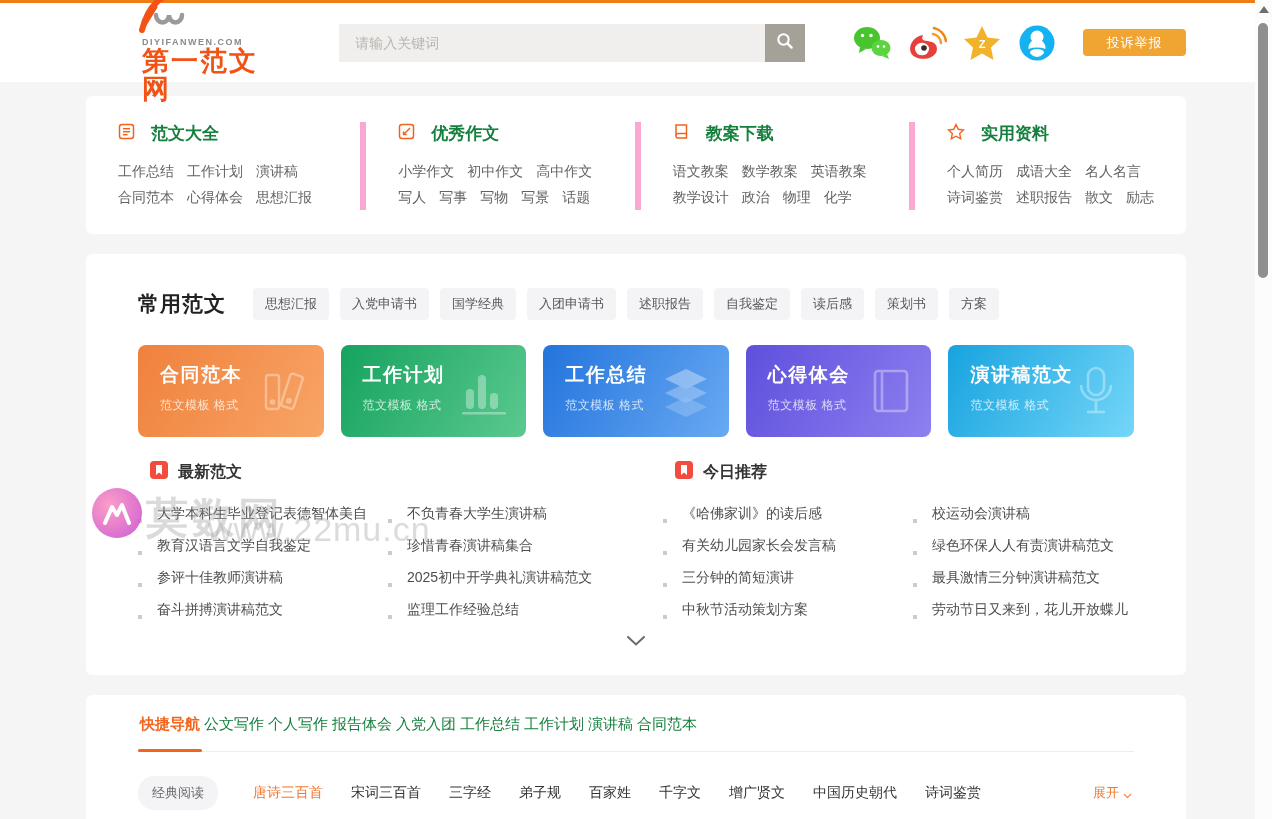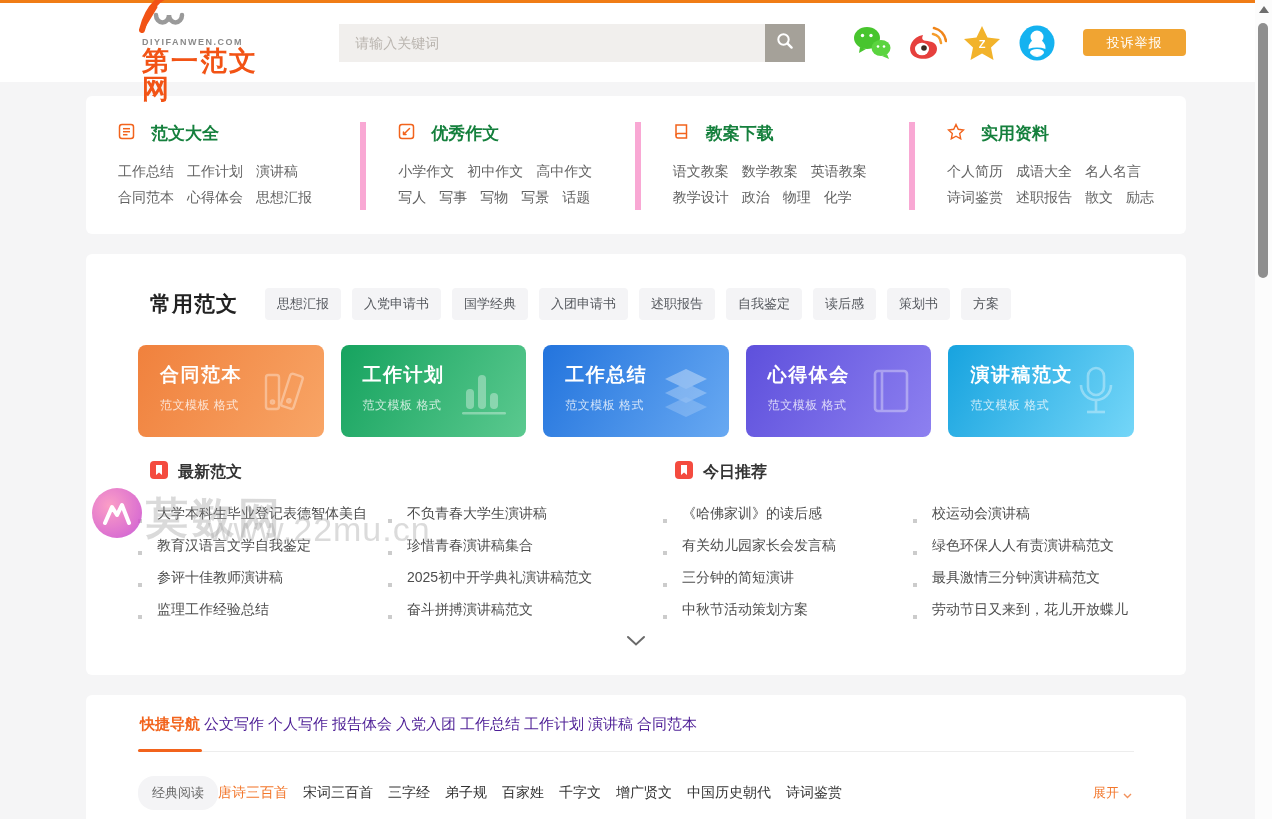--- a/index.html
+++ b/index.html
@@ -33,21 +33,21 @@
   .qn-col { padding:0 32px; }
   .qn-col + .qn-col { border-left:6px solid #f9a8d4; }
   .qn-head { display:flex; align-items:center; gap:16px; color:#15803d; font-size:17px; font-weight:bold; }
   .qn-links { margin-top:13px; }
   .qn-row { display:flex; gap:13px; line-height:26px; }
   .qn-link { font-size:14px; color:#636363; cursor:pointer; white-space:nowrap; }
 
   
   .panel-common { margin-top:20px; padding:34px 52px 22px; position:relative; }
   .common-head { display:flex; align-items:center; }
-  .common-title { font-size:21px; font-weight:600; color:#222; letter-spacing:1px;margin-left:12px; }
+  .common-title { font-size:21px; font-weight:600; color:#222; letter-spacing:1px; }
   .tags { display:flex; gap:11px; margin-left:27px; }
   .tag { background:#f4f4f6; color:#55585e; font-size:13px; padding:7px 12px; border-radius:4px; cursor:pointer; white-space:nowrap; }
 
   .fcards { display:flex; gap:17px; margin-top:25px; }
   .fcard { width:186px; height:92px; border-radius:8px; padding:17px 0 0 22px; color:#fff; position:relative; overflow:hidden; cursor:pointer; }
   .fcard-title { font-size:19px; font-weight:700; letter-spacing:1.5px; }
   .fcard-sub { font-size:12px; opacity:.75; margin-top:9px; letter-spacing:.5px; }
   .fcard-icon { position:absolute; right:16px; top:20px; opacity:.35; }
   .fcard-orange { background:linear-gradient(120deg,#f0813d,#f8a566); }
   .fcard-green  { background:linear-gradient(120deg,#16a35f,#5bc98f); }
@@ -71,27 +71,27 @@
   .watermark { position:absolute; left:4px; top:232px; width:340px; height:62px; pointer-events:none; }
   .wm-logo { position:absolute; left:2px; top:2px; width:50px; height:50px; border-radius:50%;
              background:radial-gradient(circle at 35% 35%, #fb8ebd, #d557c9 70%, #b14ae0); opacity:.85;
              display:flex; align-items:center; justify-content:center; }
   .wm-name { position:absolute; left:56px; top:4px; font-size:42px; font-weight:700; color:rgba(150,150,150,.35); letter-spacing:4px; }
   .wm-url { position:absolute; left:118px; top:24px; font-size:34px; color:rgba(165,165,165,.4); letter-spacing:1px; }
 
   
   .panel-bottom { margin-top:20px; padding:4px 52px 60px; min-height:200px; }
   .tabs { display:flex; border-bottom:1px solid #ededed; }
-  .tab { font-size:15px; color:#4c1d95; padding:16px 2px 17px; position:relative; cursor:pointer; white-space:nowrap; }
+  .tab { font-size:15px; color:#15803d; padding:16px 2px 17px; position:relative; cursor:pointer; white-space:nowrap; }
   .tab.active { color:#f2631c; font-weight:600; }
   .tab.active::after { content:""; position:absolute; left:0; right:0; bottom:-1px; height:3px; background:#f2631c; border-radius:2px; }
 
   .nav-row { display:flex; align-items:center; margin-top:24px; position:relative; }
   .row-badge { background:#f4f4f6; color:#666; font-size:13px; padding:8px 14px; border-radius:16px; cursor:pointer; white-space:nowrap; }
-  .row-links { display:flex; gap:15px; }
+  .row-links { display:flex; gap:28px; margin-left:35px; }
   .row-link { font-size:14px; color:#333; cursor:pointer; white-space:nowrap; }
   .row-link.hl { color:#f2772c; }
   .expand-link { position:absolute; right:2px; display:flex; align-items:flex-end; gap:4px; color:#f2772c; font-size:13px; cursor:pointer; }
 
   
   .scrollbar-track { position:absolute; right:0; top:0; width:17px; height:819px; background:#fcfcfc; }
   .scrollbar-up { position:absolute; top:6px; left:4px; width:0; height:0; border-left:5px solid transparent; border-right:5px solid transparent; border-bottom:7px solid #6e6e6e; }
   .scrollbar-thumb { position:absolute; top:23px; left:3px; width:10px; height:255px; background:#8f8f8f; border-radius:5px; cursor:pointer; }
 </style>
 </head>
@@ -384,25 +384,25 @@
           <div class="list-item">
               <span class="bullet"></span>
               <span class="item-text">参评十佳教师演讲稿</span>
             </div>
           <div class="list-item">
               <span class="bullet"></span>
               <span class="item-text">2025初中开学典礼演讲稿范文</span>
             </div>
           <div class="list-item">
               <span class="bullet"></span>
+              <span class="item-text">奋斗拼搏演讲稿范文</span>
+            </div>
+          <div class="list-item">
+              <span class="bullet"></span>
               <span class="item-text">监理工作经验总结</span>
-            </div>
-          <div class="list-item">
-              <span class="bullet"></span>
-              <span class="item-text">奋斗拼搏演讲稿范文</span>
             </div>
         </div>
       </div>
 
       <div class="list list-right">
         <div class="list-head">
           <span>
             <svg width="18" height="18" viewBox="0 0 18 18">
               <rect width="18" height="18" rx="4" fill="#f44b3f"></rect>
               <path d="M6 4 h6 v10 l-3 -2.4 -3 2.4 Z" fill="#fff"></path>

